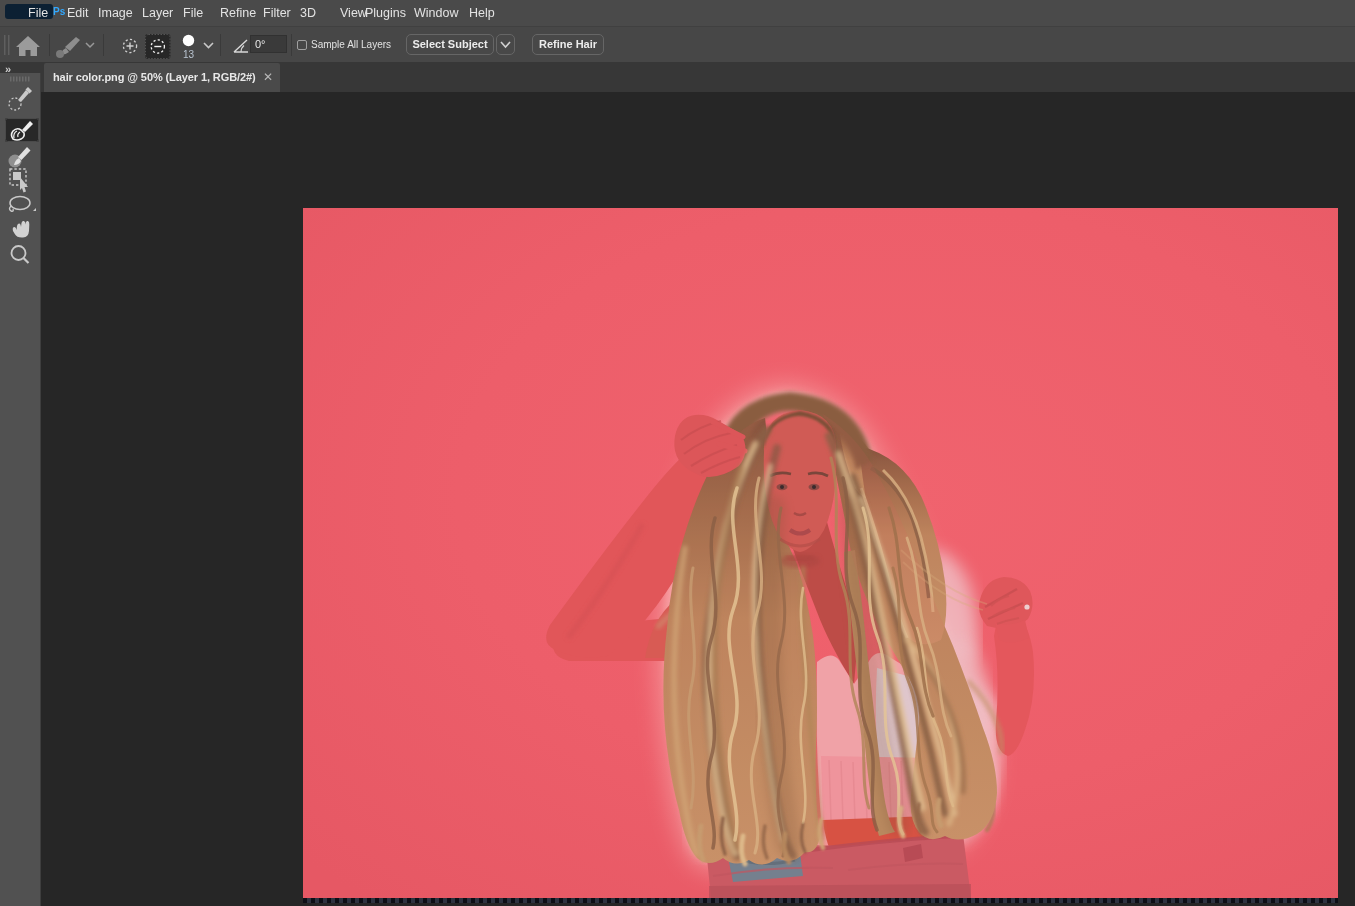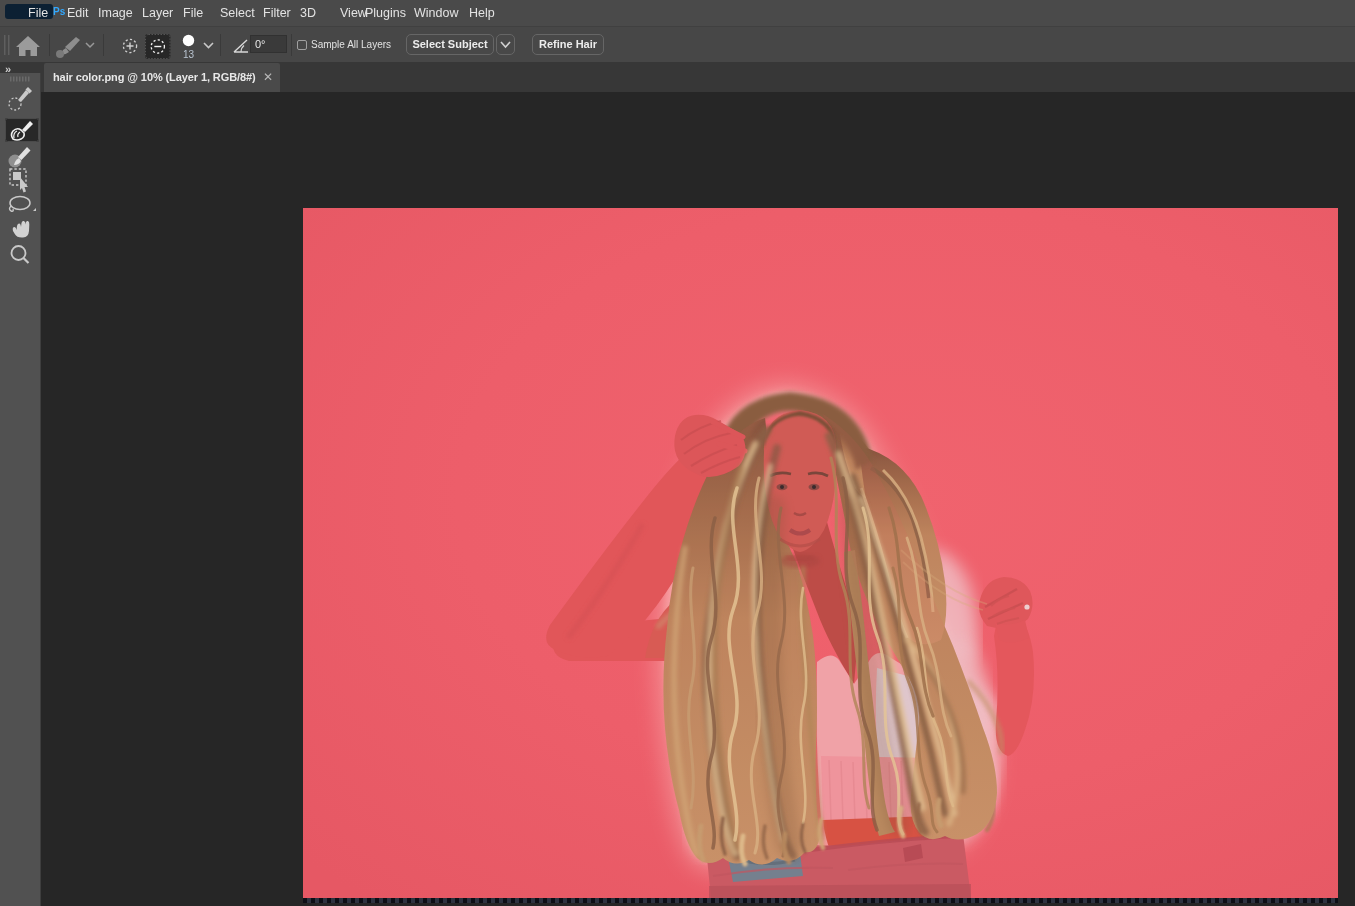--- a/index.html
+++ b/index.html
@@ -30,21 +30,21 @@
 <body>
 <div class="canvasbg"></div>
 
 <div class="menubar">
   <div class="pslogo">Ps</div>
   <div class="mi" style="left:28px">File</div>
   <div class="mi" style="left:67px">Edit</div>
   <div class="mi" style="left:98px">Image</div>
   <div class="mi" style="left:142px">Layer</div>
   <div class="mi" style="left:183px">File</div>
-  <div class="mi" style="left:220px">Select</div>
+  <div class="mi" style="left:220px">Refine</div>
   <div class="mi" style="left:263px">Filter</div>
   <div class="mi" style="left:300px">3D</div>
   <div class="mi" style="left:340px">View</div>
   <div class="mi" style="left:365px">Plugins</div>
   <div class="mi" style="left:414px">Window</div>
   <div class="mi" style="left:469px">Help</div>
 </div>
 
 <div class="optbar">
   <svg width="1355" height="36" style="position:absolute;left:0;top:0">
@@ -83,21 +83,21 @@
     <svg width="17" height="19">
         <path d="M4 7 L8.5 12 L13 7" stroke="#d0d0d0" stroke-width="1.6" fill="none"></path>
       </svg>
   </div>
   <div class="obtn" style="left:532px;width:72px;line-height:19px">Refine Hair</div>
 </div>
 
 <div class="tabbar">
   <div class="chev2">»</div>
   <div class="tab">
-    <div class="t">hair color.png @ 10% (Layer 1, RGB/8#)</div>
+    <div class="t">hair color.png @ 50% (Layer 1, RGB/2#)</div>
     <div class="x">✕</div>
   </div>
 </div>
 
 <div class="toolbar">
   <svg width="41" height="833" style="position:absolute;left:0;top:0">
     <g fill="#6a6a6a">
       <rect x="10" y="3.5" width="1.5" height="5"></rect>
         <rect x="13" y="3.5" width="1.5" height="5"></rect>
       <rect x="16" y="3.5" width="1.5" height="5"></rect>

